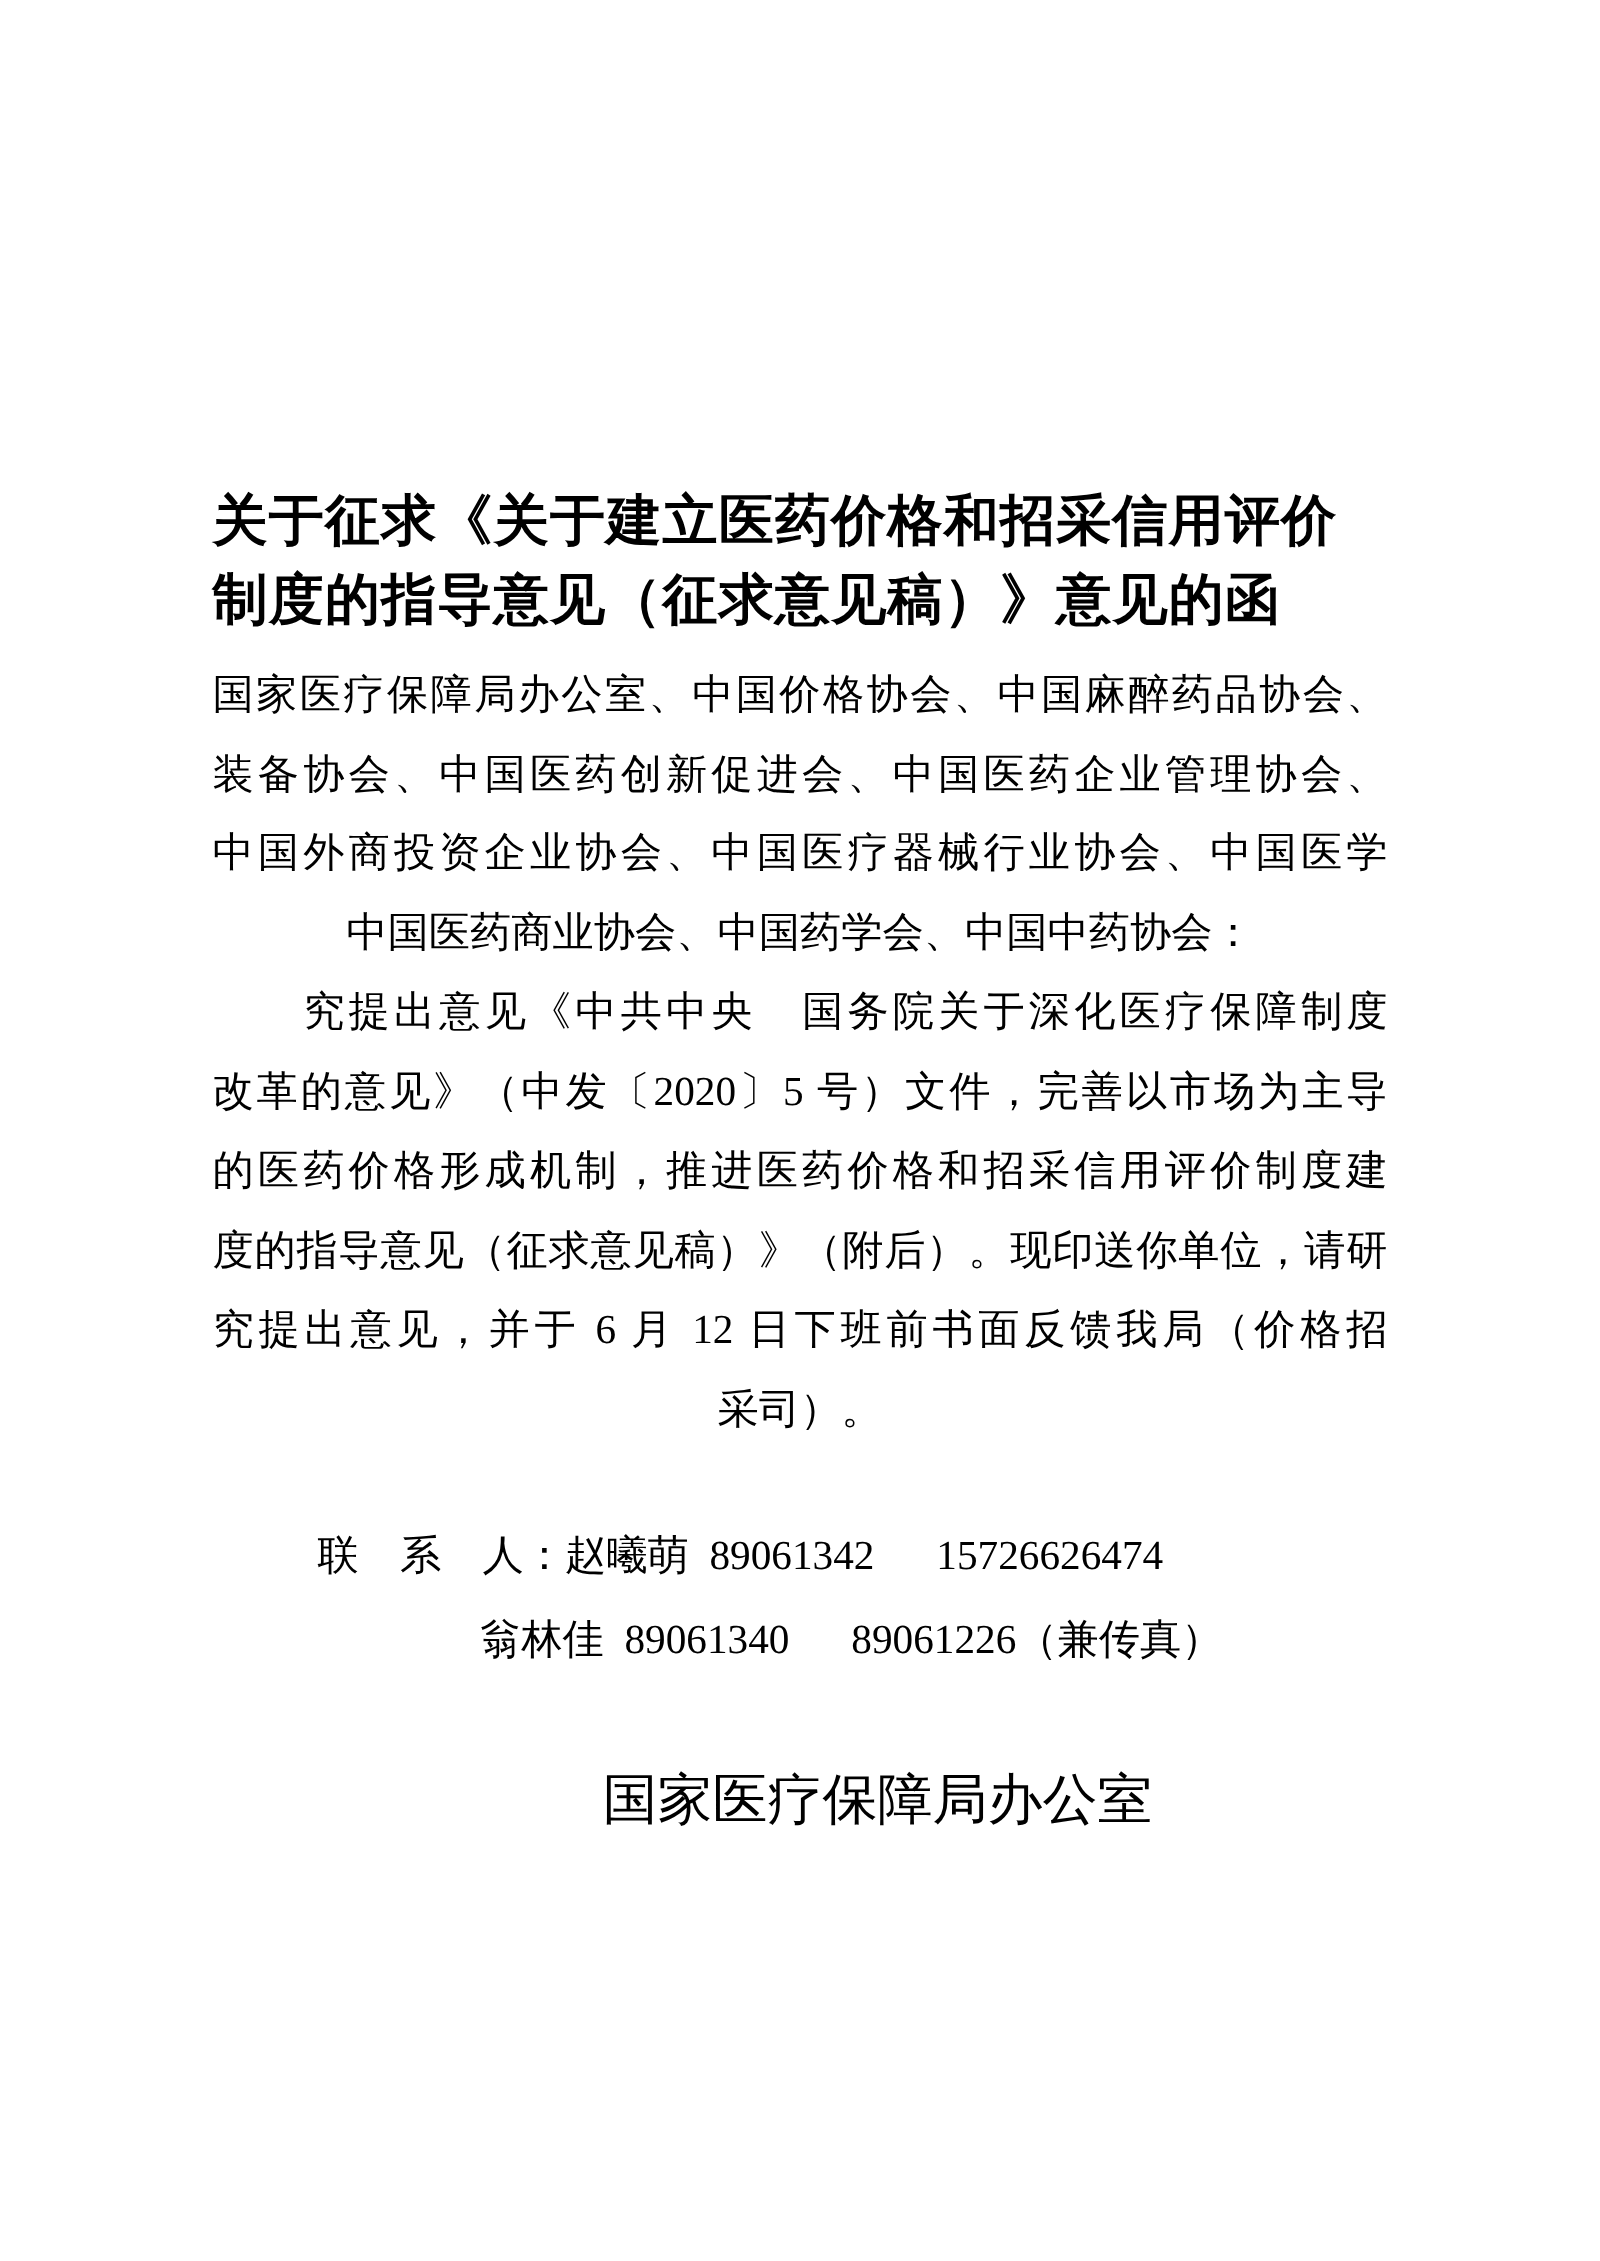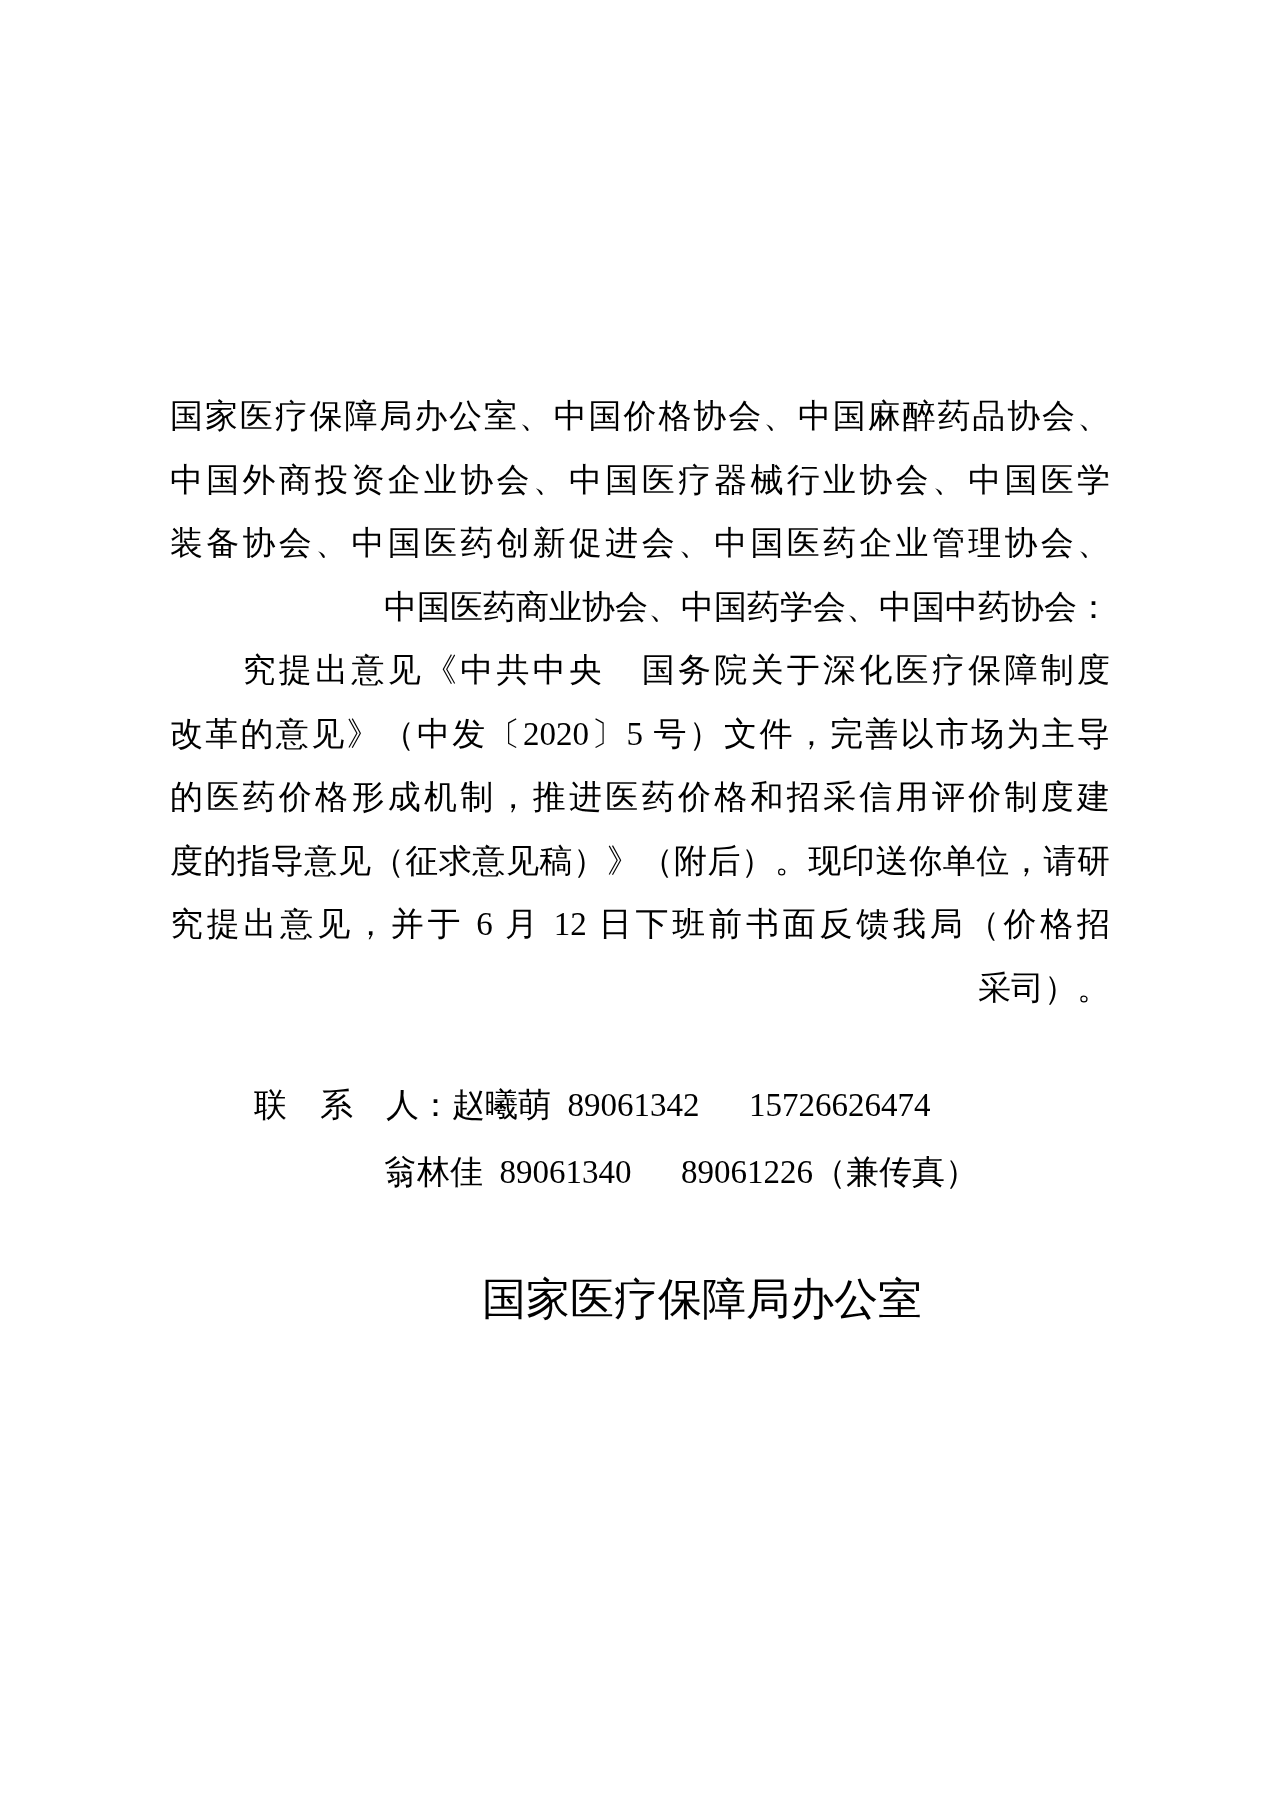--- a/index.html
+++ b/index.html
@@ -29,21 +29,21 @@
   }
   .title-line { white-space: nowrap; }
   .doc-body {
     font-size: 33px;
     line-height: 63.5px;
   }
   .jl {  
     text-align: justify;
     text-align-last: justify;
   }
-  .ll { text-align: right; }            
+  .ll { text-align: center; }            
   .ind { text-indent: 2.2em; }         
   .contacts {
     margin-top: 52px;
     font-size: 33px;
     line-height: 67px;
   }
   .contact-line-1 { margin-left: 84px; white-space: pre-wrap; }
   .contact-line-2 { margin-left: 214px; white-space: pre-wrap; }
   .signoff {
     margin-top: 62px;
@@ -55,26 +55,30 @@
     font-size: 44px;
     line-height: 63px;
   }
   .signoff .date-line { margin-top: 8px; }
 </style>
 </head>
 <body>
 
 <div class="page">
 
+  <h1 class="title">
+    <div class="title-line">关于征求《关于建立医药价格和招采信用评价</div>
+    <div class="title-line">制度的指导意见（征求意见稿）》意见的函</div>
+  </h1>
 
   <div class="doc-body">
 
     <div class="jl">国家医疗保障局办公室、中国价格协会、中国麻醉药品协会、</div>
+    <div class="jl">装备协会、中国医药创新促进会、中国医药企业管理协会、</div>
     <div class="jl">中国外商投资企业协会、中国医疗器械行业协会、中国医学</div>
-    <div class="jl">装备协会、中国医药创新促进会、中国医药企业管理协会、</div>
     <div class="ll">中国医药商业协会、中国药学会、中国中药协会：</div>
 
     <div class="jl ind">究提出意见《中共中央　国务院关于深化医疗保障制度</div>
     <div class="jl">改革的意见》（中发〔2020〕5 号）文件，完善以市场为主导</div>
     <div class="jl">的医药价格形成机制，推进医药价格和招采信用评价制度建</div>
     <div class="jl">度的指导意见（征求意见稿）》（附后）。现印送你单位，请研</div>
     <div class="jl">究提出意见，并于 6 月 12 日下班前书面反馈我局（价格招</div>
     <div class="ll">采司）。</div>
 
     <div class="contacts">

